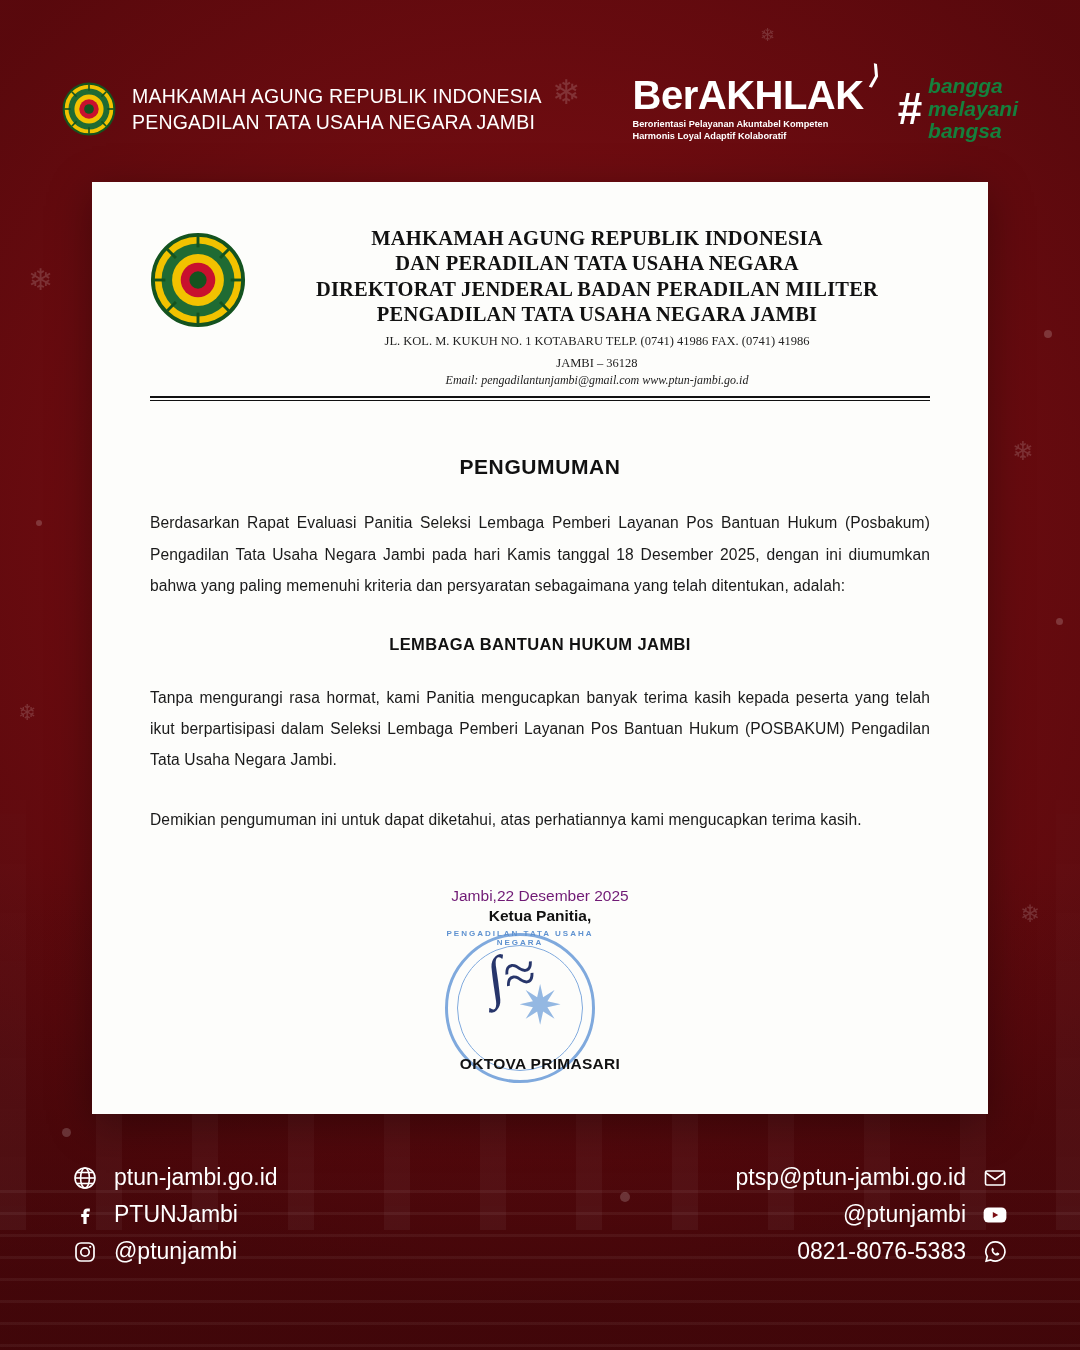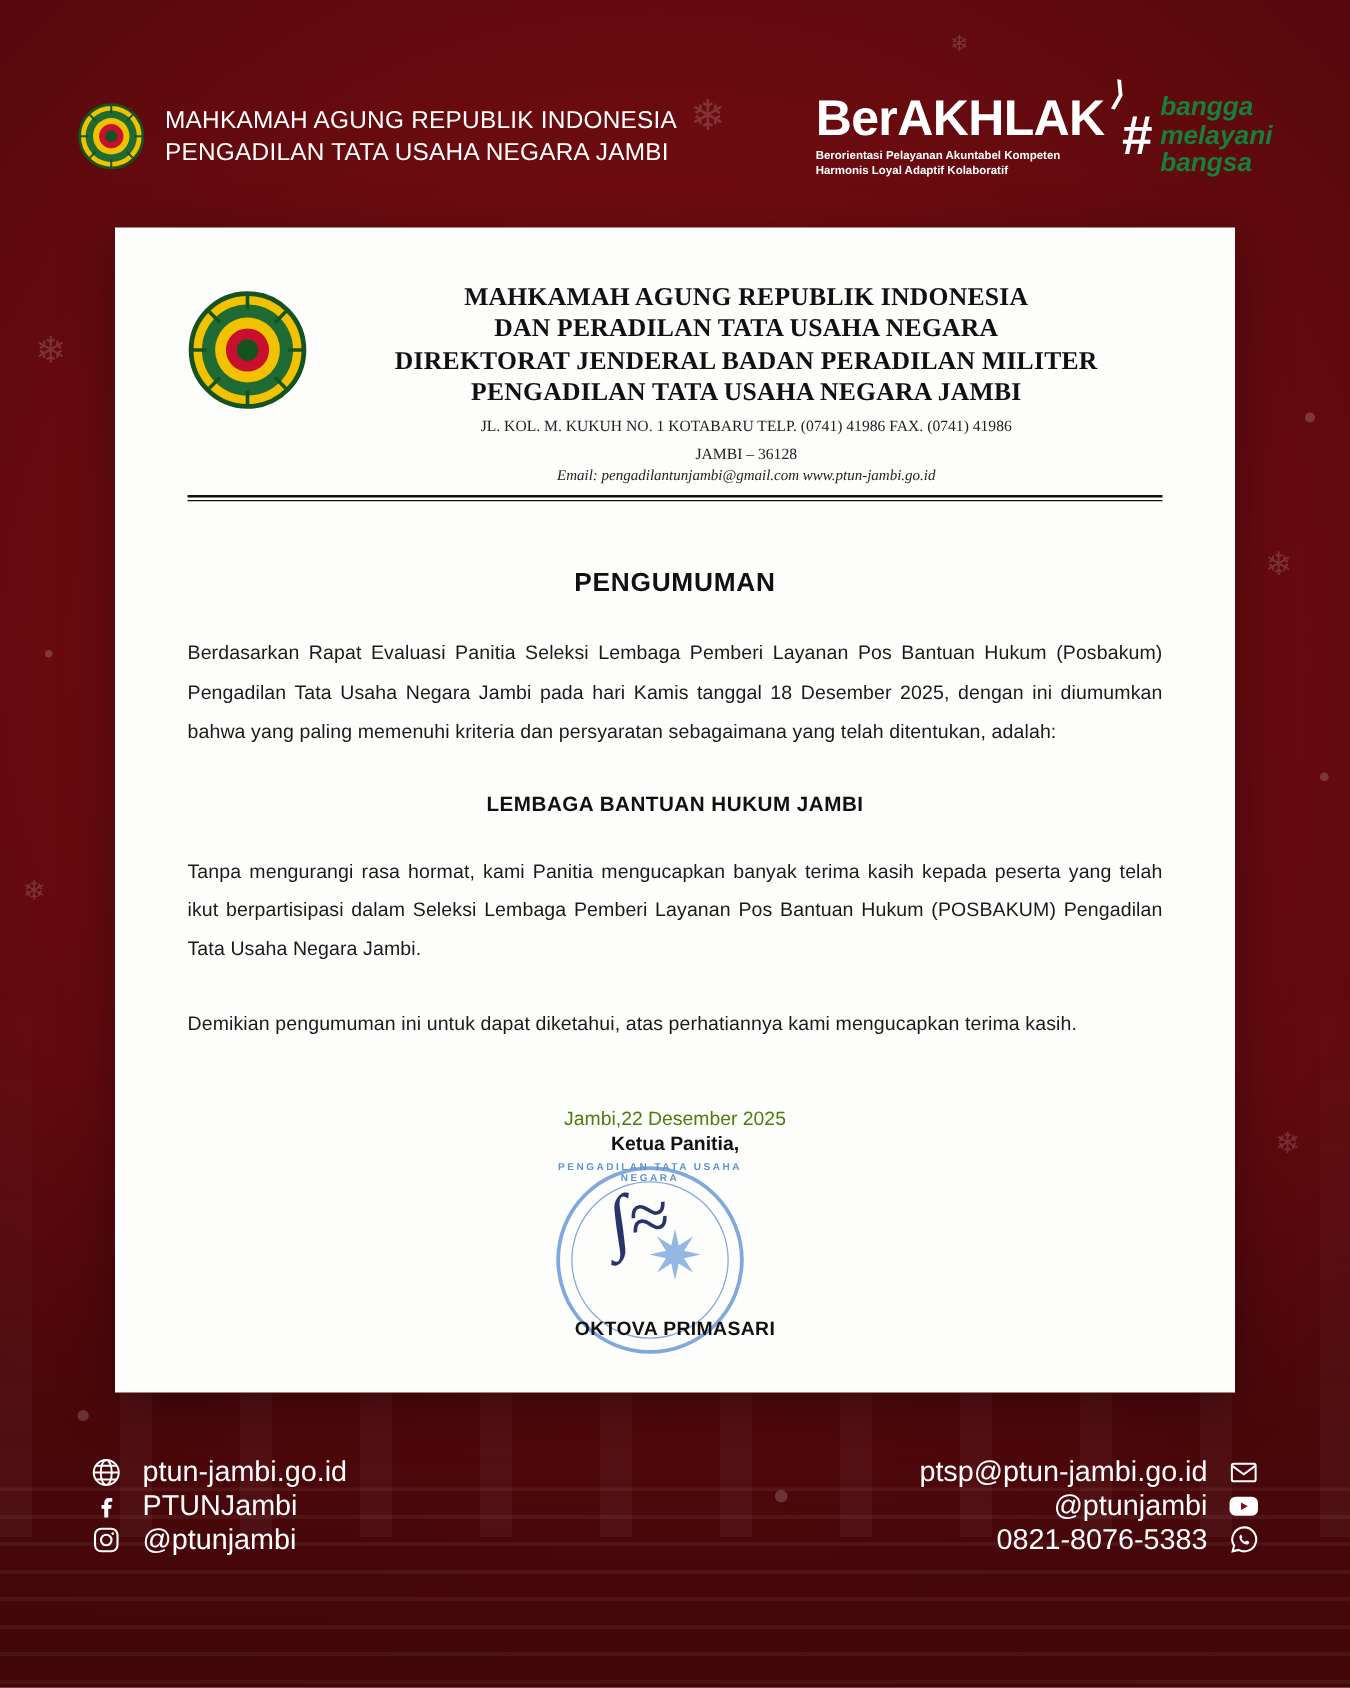--- a/index.html
+++ b/index.html
@@ -48,21 +48,21 @@
   
   .header {
     position: absolute; top: 64px; left: 0; right: 0; height: 90px;
     display: flex; align-items: center; justify-content: space-between;
     padding: 0 62px;
   }
   .brand { display: flex; align-items: center; gap: 16px; }
   .brand-text { color: #fff; line-height: 1.34; font-size: 19.5px; letter-spacing: .2px; }
   .logo-seal { width: 54px; height: 54px; position: relative; }
 
-  .berakhlak { display: flex; align-items: flex-start; gap: 14px; }
+  .berakhlak { display: flex; align-items: flex-start; gap: 34px; }
   .ber-block { text-align: left; }
   .ber-title {
     color: #fff; font-size: 40px; font-weight: 700; letter-spacing: -0.5px;
     line-height: 1; position: relative; display: inline-block;
   }
   .ber-title .swoosh {
     position: absolute; right: -16px; top: -13px; font-size: 26px;
     transform: rotate(12deg); font-weight: 700;
   }
   .ber-sub {
@@ -105,21 +105,21 @@
   }
   .para {
     margin-top: 28px; font-size: 15.6px; line-height: 2.0;
     color: #1a1a1a; text-align: justify; letter-spacing: .1px;
   }
   .highlight {
     text-align: center; font-weight: 700; font-size: 16.5px; color: #111;
     margin-top: 34px; letter-spacing: .4px;
   }
   .sign-wrap { margin-top: 52px; text-align: center; }
-  .sign-place { font-size: 15.5px; color: #4d7c0f; }
+  .sign-place { font-size: 15.5px; color: #701a75; }
   .sign-role { font-size: 15.5px; color: #111; font-weight: 700; margin-top: 2px; }
   .stamp {
     position: relative; width: 210px; height: 150px; margin: 2px auto 0 auto;
   }
   .stamp-circle {
     position: absolute; left: 10px; top: 6px; width: 150px; height: 150px;
     border: 3px solid #6a9bd8; border-radius: 50%; opacity: .85;
   }
   .stamp-circle::after {
     content: ""; position: absolute; left: 9px; top: 9px; right: 9px; bottom: 9px;
@@ -142,21 +142,21 @@
     position: absolute; left: 0; bottom: 4px; width: 100%; text-align: center;
     font-weight: 700; font-size: 15.5px; color: #111; letter-spacing: .3px;
   }
 
   
   .footer {
     position: absolute; left: 0; right: 0; bottom: 46px; height: 140px;
     display: flex; justify-content: space-between; padding: 0 72px;
     color: #fff;
   }
-  .foot-col { display: flex; flex-direction: column; gap: 0; text-align: right; }
+  .foot-col { display: flex; flex-direction: column; gap: 10px; text-align: right; }
   .foot-left .row { display: flex; align-items: center; gap: 16px; font-size: 23px; }
   .foot-right { align-items: flex-end; }
   .foot-right .row {
     display: flex; align-items: center; gap: 16px; font-size: 23px;
     justify-content: flex-end;
   }
   .ic {
     width: 26px; height: 26px; display: inline-flex;
     align-items: center; justify-content: center;
   }

